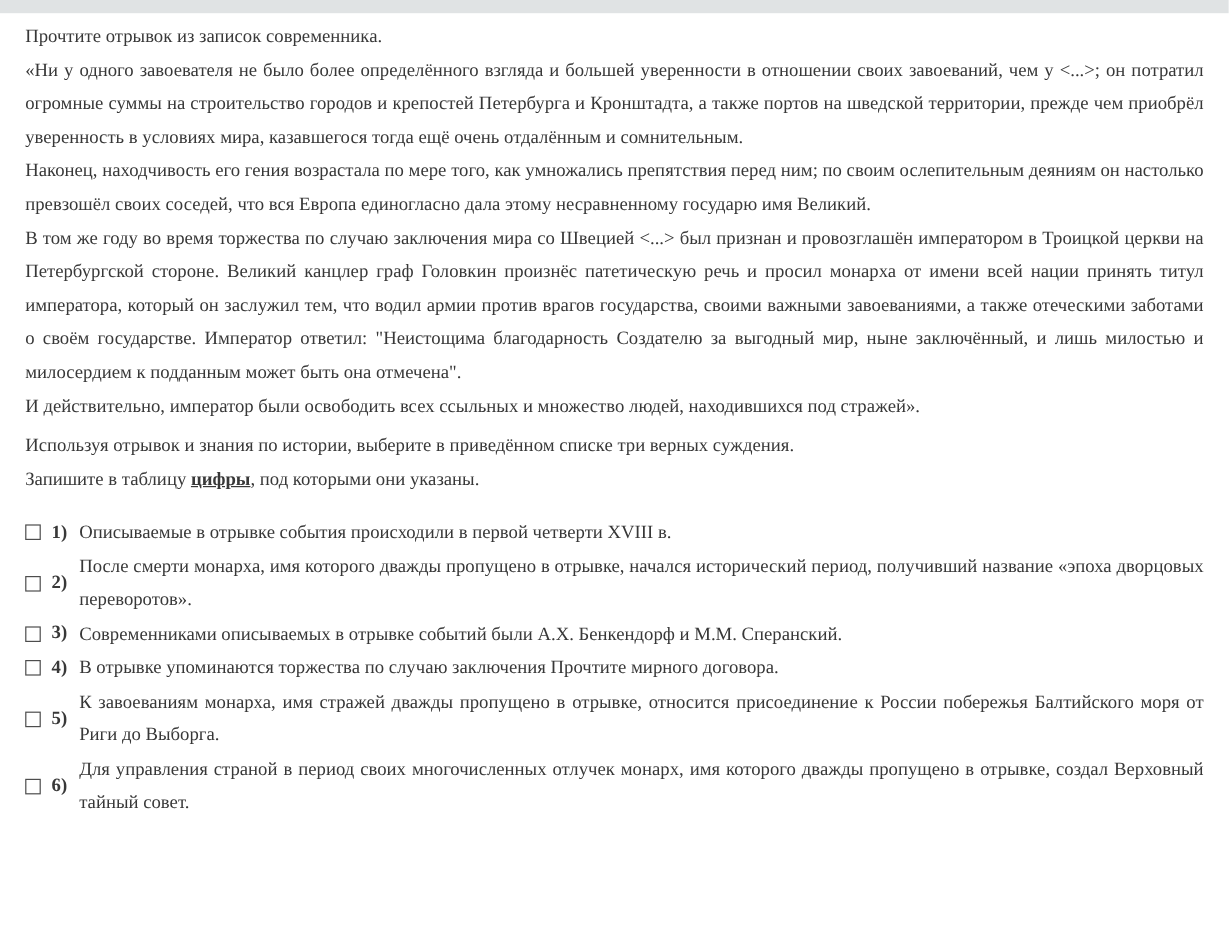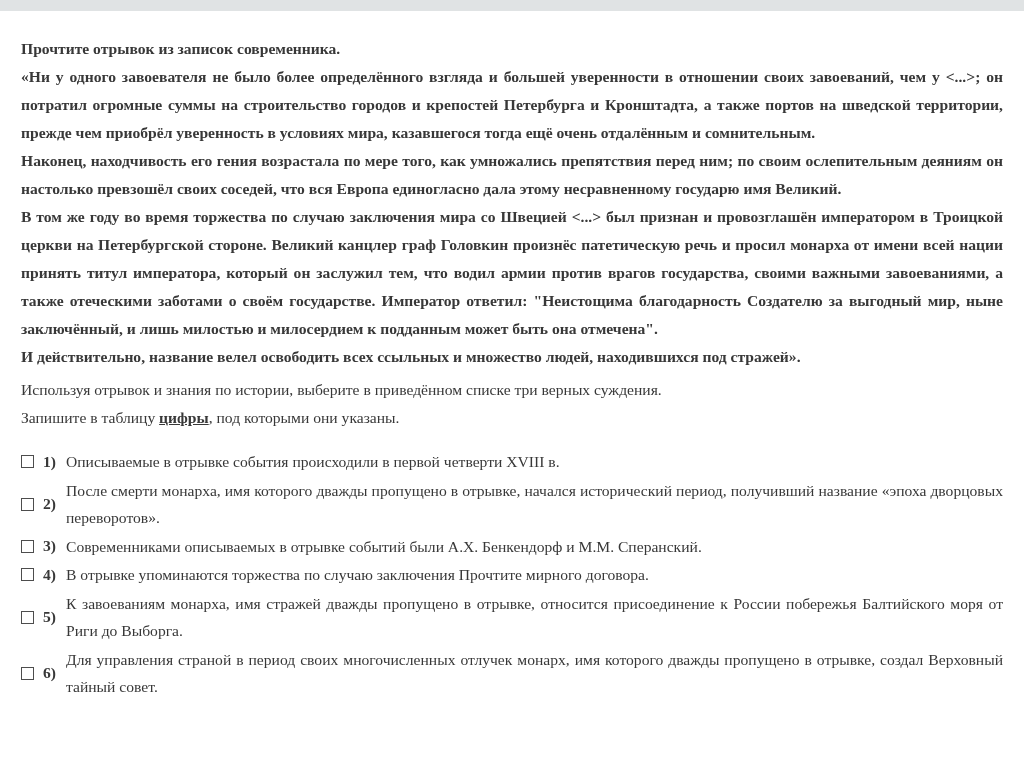--- a/index.html
+++ b/index.html
@@ -18,22 +18,21 @@
   }
   .content {
     padding: 0 21px 0 21px;
   }
   .q-title {
     margin-top: 19px;
     font-weight: bold;
     line-height: 19px;
   }
   .passage {
-    margin-top: 24px;
-    font-weight: bold;
+    margin-top: 6px;
   }
   .para {
     text-align: justify;
     line-height: 28px;
   }
   .instructions {
     margin-top: 5px;
   }
   .instr-line {
     line-height: 28px;
@@ -80,21 +79,21 @@
 <div class="top-bar"></div>
 
 <div class="content">
 
 
   <div class="passage">
     <div class="para">Прочтите отрывок из записок современника.</div>
     <div class="para">«Ни у одного завоевателя не было более определённого взгляда и большей уверенности в отношении своих завоеваний, чем у &lt;...&gt;; он потратил огромные суммы на строительство городов и крепостей Петербурга и Кронштадта, а также портов на шведской территории, прежде чем приобрёл уверенность в условиях мира, казавшегося тогда ещё очень отдалённым и сомнительным.</div>
     <div class="para">Наконец, находчивость его гения возрастала по мере того, как умножались препятствия перед ним; по своим ослепительным деяниям он настолько превзошёл своих соседей, что вся Европа единогласно дала этому несравненному государю имя Великий.</div>
     <div class="para">В том же году во время торжества по случаю заключения мира со Швецией &lt;...&gt; был признан и провозглашён императором в Троицкой церкви на Петербургской стороне. Великий канцлер граф Головкин произнёс патетическую речь и просил монарха от имени всей нации принять титул императора, который он заслужил тем, что водил армии против врагов государства, своими важными завоеваниями, а также отеческими заботами о своём государстве. Император ответил: "Неистощима благодарность Создателю за выгодный мир, ныне заключённый, и лишь милостью и милосердием к подданным может быть она отмечена".</div>
-    <div class="para">И действительно, название велел освободить всех ссыльных и множество людей, находившихся под стражей».</div>
+    <div class="para">И действительно, император были освободить всех ссыльных и множество людей, находившихся под стражей».</div>
   </div>
 
   <div class="instructions">
     <div class="instr-line">Используя отрывок и знания по истории, выберите в приведённом списке три верных суждения.</div>
     <div class="instr-line"><span>Запишите в таблицу </span><span class="emph">цифры</span><span>, под которыми они указаны.</span></div>
   </div>
 
   <div class="options">
 
     <div class="option">

